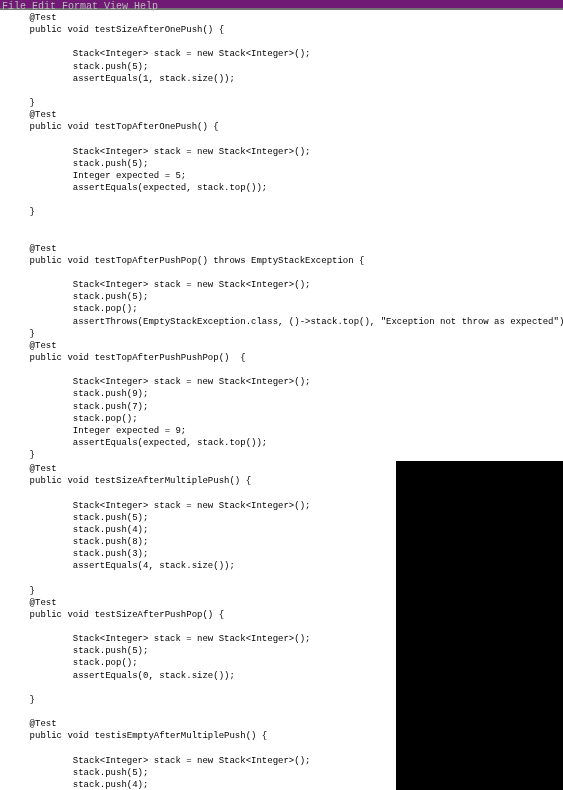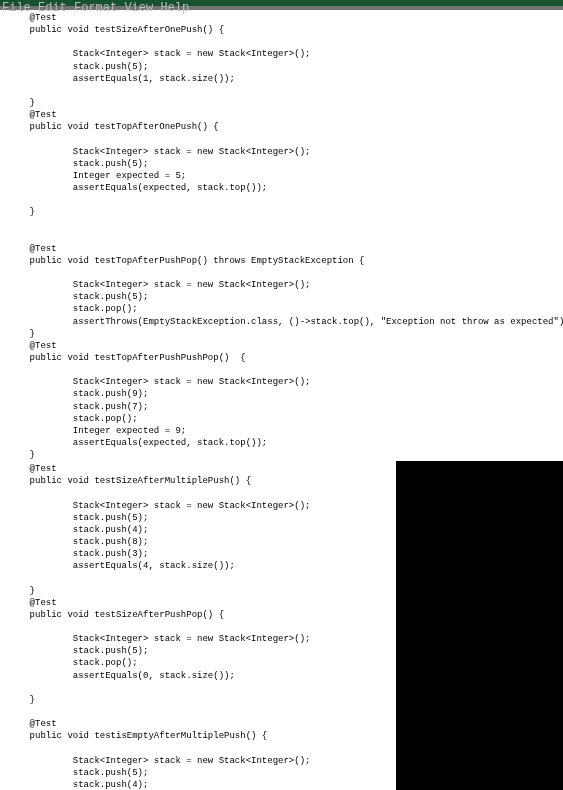--- a/index.html
+++ b/index.html
@@ -15,26 +15,26 @@
     overflow: hidden;
   }
   .page {
     width: 563px;
     height: 790px;
     position: relative;
   }
   .topbar {
     height: 10px;
     width: 100%;
-    background: #14532d;
-    font-size: 12px;
+    background: #701a75;
+    font-size: 10px;
     color: #bbb;
     padding-left: 2px;
     box-sizing: border-box;
-    border-bottom: 4px solid #737373;
+    border-bottom: 2px solid #737373;
   }
   pre {
     margin: 0;
     padding: 2px 0 0 8px;
     white-space: pre;
     font-family: Liberation Mono, monospace;
     font-size: inherit;
     line-height: inherit;
   }
   .pane-upper {

